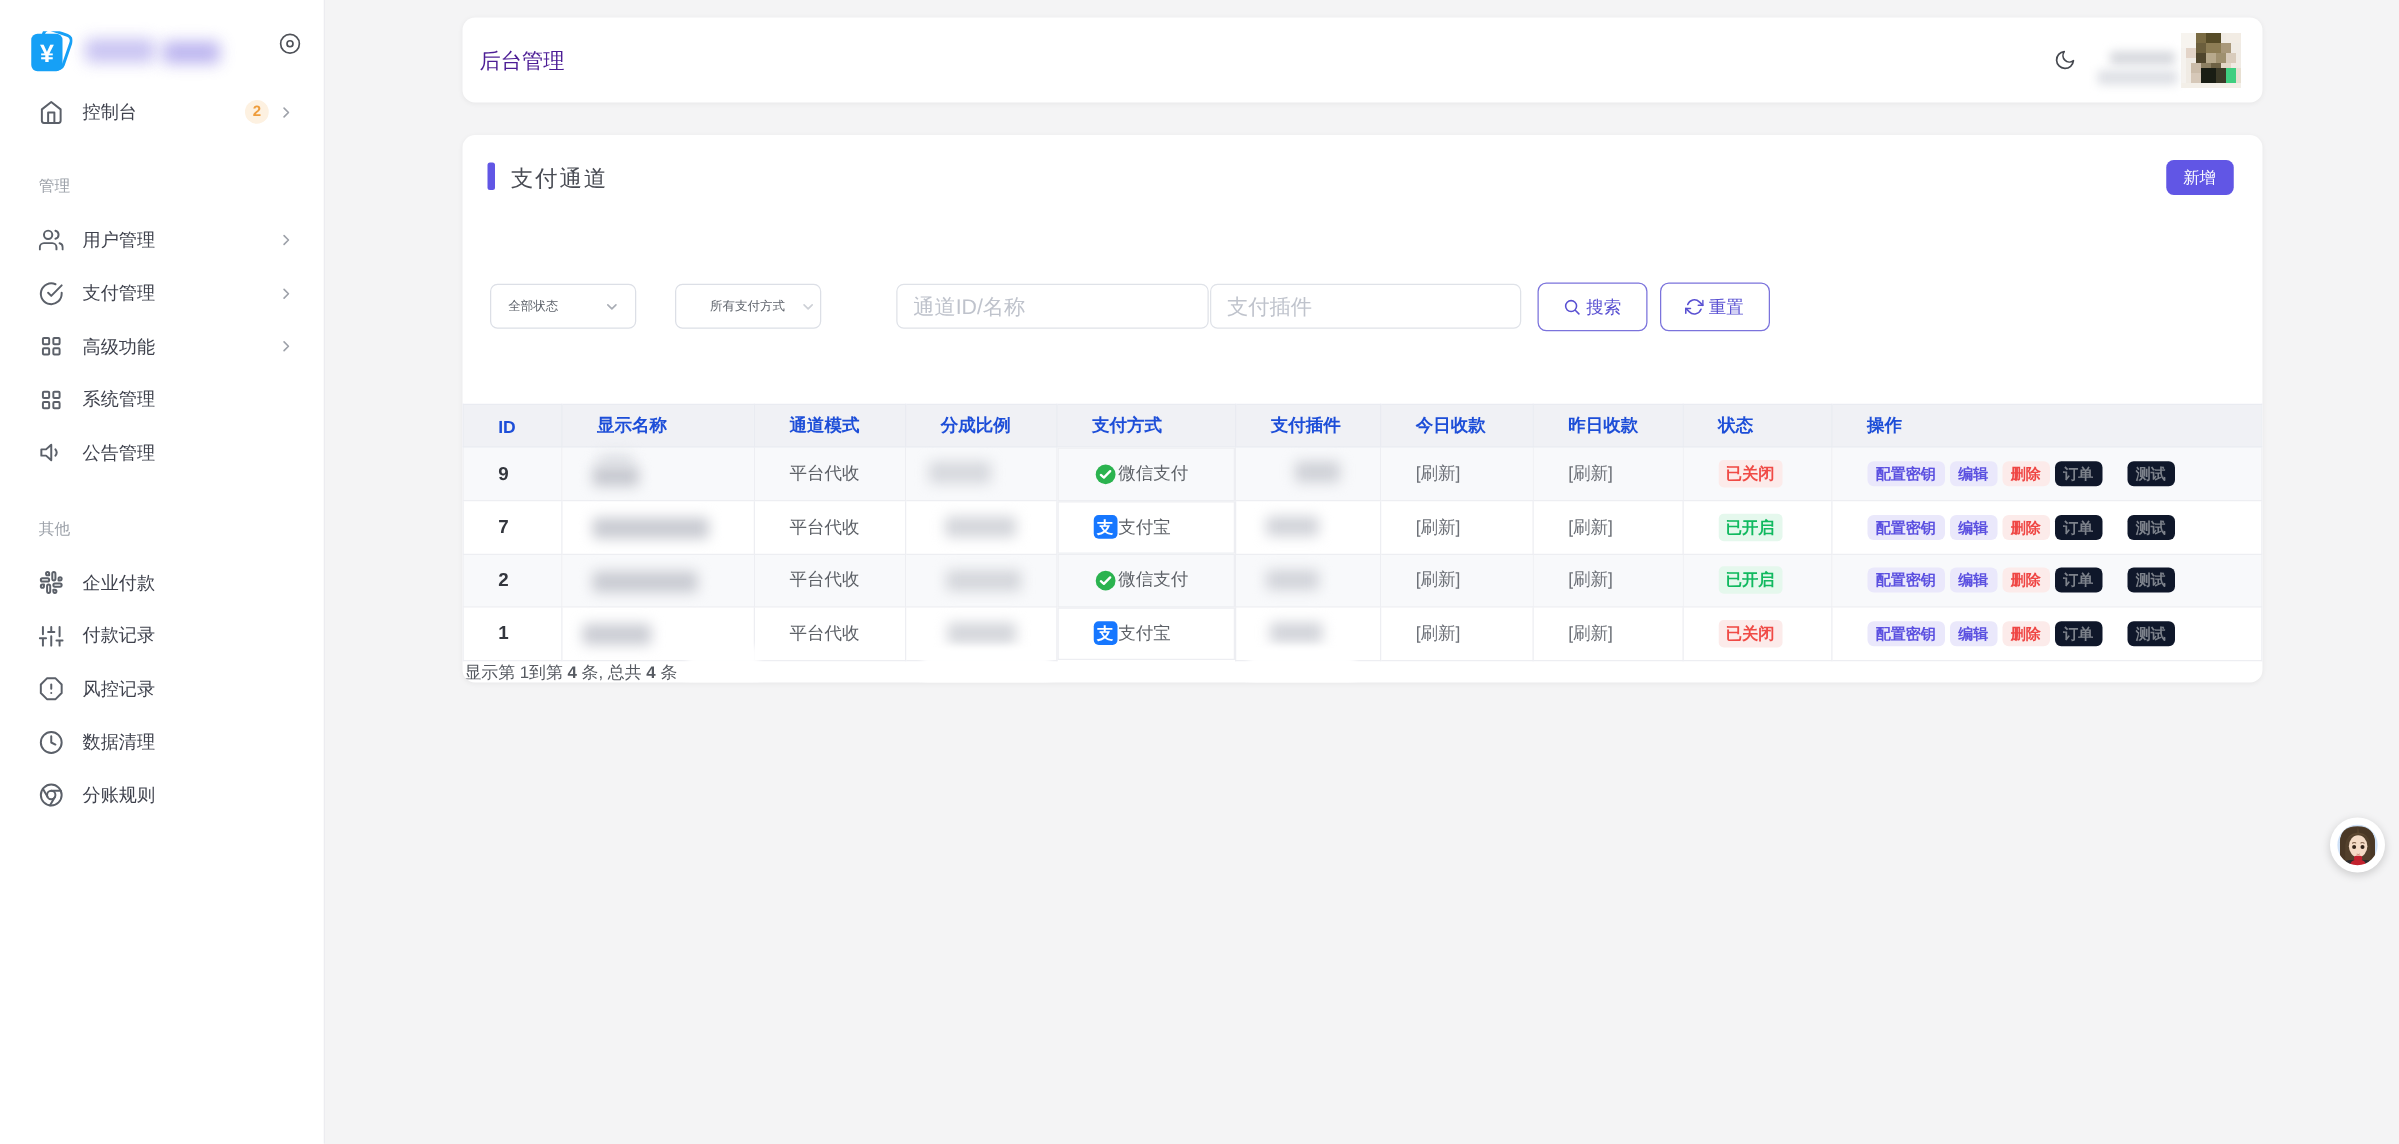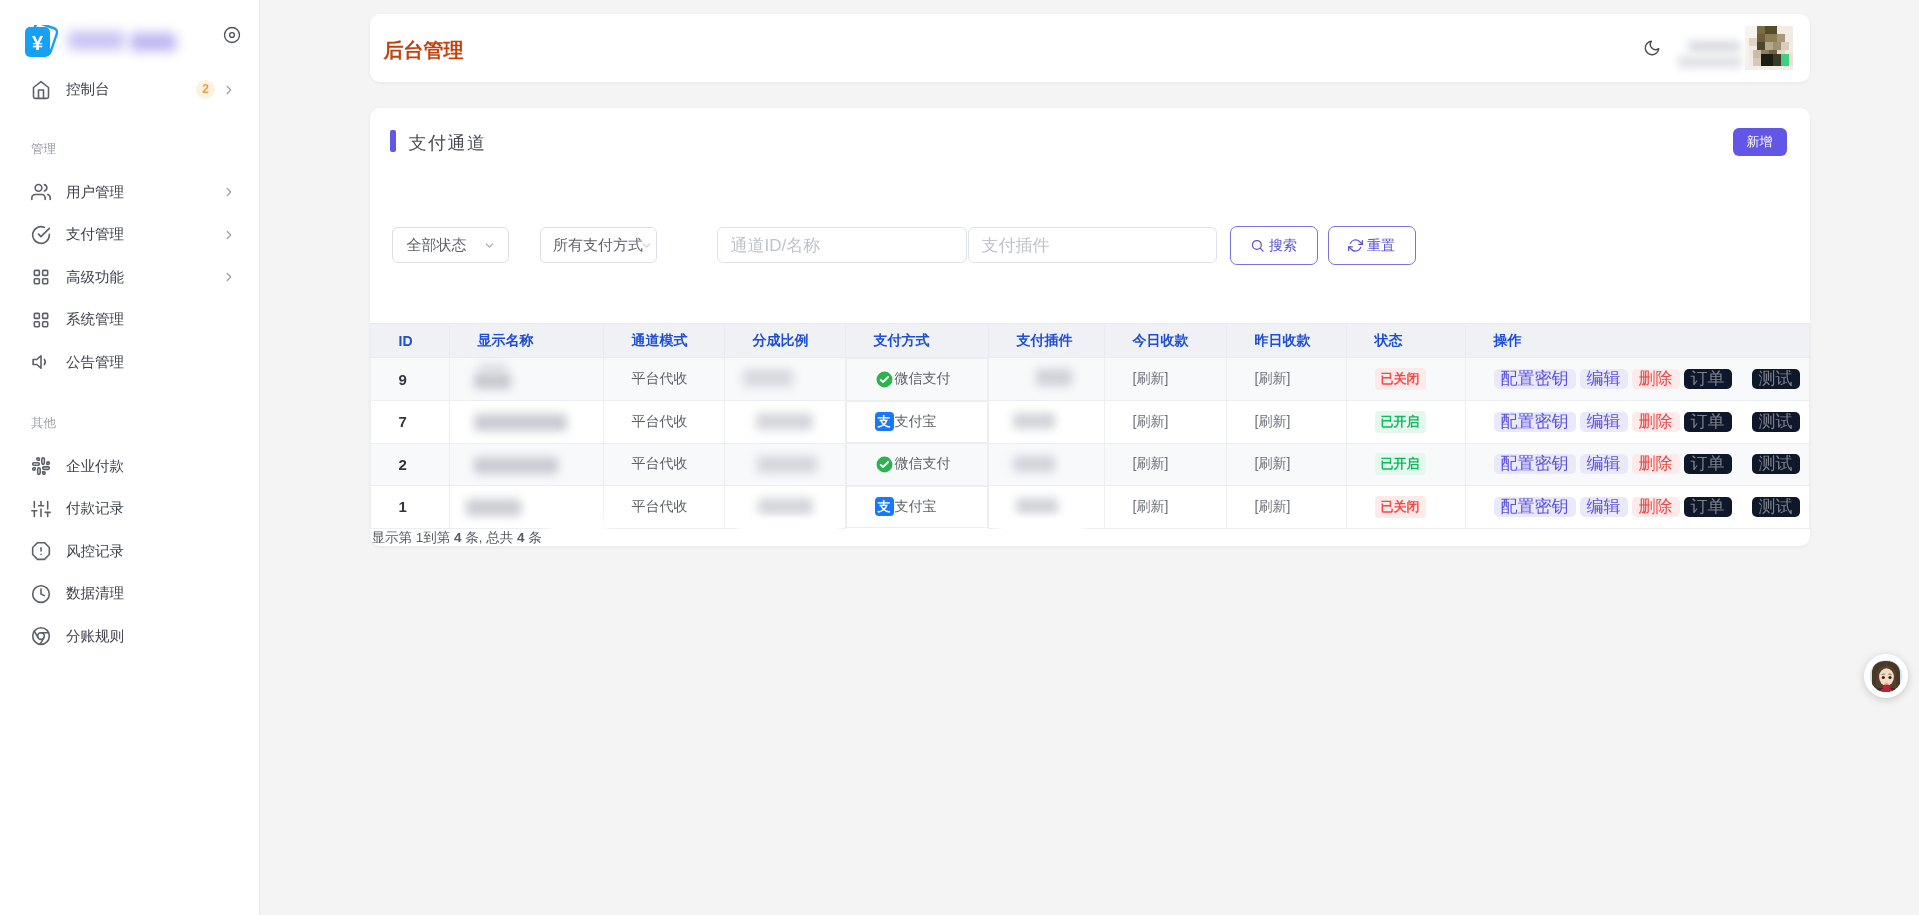--- a/index.html
+++ b/index.html
@@ -22,35 +22,35 @@
 .mi .badge { position:absolute; right:28px; width:19px; height:19px; border-radius:50%; background:#fdf1e1; color:#ee9d3d; font-size:12px; font-weight:bold; text-align:center; line-height:19px; }
 .mlabel { margin:31px 0 14.5px; height:17px; line-height:17px; padding-left:15px; color:#9ba0a8; font-size:12.5px; }
 .mi-first { margin-top:5.5px; }
 .mlabel.lb2 { margin:32.5px 0 14.5px; }
 .g2 { margin-bottom:2.6px; }
 
 
 .main { position:absolute; left:260px; top:0; right:0; bottom:0; }
 .wrap { width:1440px; margin:0 auto; }
 .topcard { position:relative; margin-top:14px; height:68px; background:#fff; border-radius:10px; box-shadow:0 1px 4px rgba(0,0,0,.05); }
-.topcard .ttl { position:absolute; left:14px; top:23px; font-size:20px; font-weight:bold; color:#c2410c; }
+.topcard .ttl { position:absolute; left:14px; top:23px; font-size:17px; font-weight:normal; color:#4c1d95; }
 .moon { position:absolute; right:149px; top:25px; color:#45484f; }
 .ublur { position:absolute; right:68px; top:27px; width:66px; height:38px; }
 .ublur .l1 { position:absolute; right:2px; top:0px; width:52px; height:11px; background:#d7d9de; filter:blur(4px); border-radius:3px; }
 .ublur .l2 { position:absolute; right:0; top:15px; width:64px; height:12px; background:#dfe1e6; filter:blur(4px); border-radius:3px; }
 .uavatar { position:absolute; right:17px; top:11px; width:48px; height:46px; }
 
 
 .card { position:relative; margin-top:26px; height:438px; background:#fff; border-radius:10px; box-shadow:0 1px 4px rgba(0,0,0,.05); overflow:hidden; }
 .c-bar { position:absolute; left:20px; top:22px; width:6px; height:22px; border-radius:2px; background:#6156e5; }
 .c-ttl { position:absolute; left:39px; top:23px; font-size:18px; font-weight:normal; color:#494c54; letter-spacing:1.5px; }
 .btn-add { position:absolute; right:23px; top:20px; width:54px; height:28px; background:#6156e5; color:#fff; border:none; border-radius:6px; font-size:13px; font-family:inherit; }
 
 .filters { position:absolute; left:0; top:119px; width:100%; height:40px; }
-.f-sel { position:absolute; height:36px; top:0; border:1px solid #dcdfe6; border-radius:6px; background:#fff; color:#5f646c; font-size:15px; display:flex; align-items:center; }
+.f-sel { position:absolute; height:36px; top:0; border:1px solid #dcdfe6; border-radius:6px; background:#fff; color:#5f646c; font-size:10px; display:flex; align-items:center; }
 #sel1 { left:22px; width:117px; padding-left:14px; }
 #sel1 .dn { position:absolute; right:12px; color:#a9adb5; }
 #sel2 { left:170px; width:117px; justify-content:center; }
 .f-in { position:absolute; height:36px; top:0; border:1px solid #dfe2e8; border-radius:6px; font-size:17px; color:#5f646c; display:flex; align-items:center; padding-left:13px; }
 .f-in .ph { color:#bfc3cc; }
 #in1 { left:347px; width:250px; }
 #in2 { left:598px; width:249px; }
 .f-btn { position:absolute; top:-1px; height:39px; border:1px solid #7b73dc; border-radius:7px; background:#fff; color:#5950d2; font-size:14px; display:flex; align-items:center; justify-content:center; gap:4px; }
 #bsearch { left:860px; width:88px; }
 #breset { left:958px; width:88px; }
@@ -64,21 +64,21 @@
 
 td.optd { padding-left:28px; }
 .blur { position:absolute; filter:blur(5px); border-radius:3px; }
 .pay { display:flex; align-items:center; padding-left:28px; }
 .pay svg, .pay .alipay { flex:none; margin-right:1px; }
 .alipay { width:19px; height:19px; background:#1677ff; border-radius:4px; color:#fff; font-size:13px; font-weight:bold; line-height:19px; text-align:center; }
 .refresh-link { color:#6d7178; }
 .st { display:inline-block; padding:0 6px; height:22px; line-height:22px; border-radius:4px; font-size:13px; font-weight:bold; }
 .st-off { background:#fcebea; color:#f04a45; }
 .st-on { background:#e5f8ed; color:#10b95f; }
-.op { display:inline-block; height:20px; line-height:20px; padding:0 7px; border-radius:5px; font-size:17px; font-weight:normal; margin-right:4px; }
+.op { display:inline-block; height:20px; line-height:20px; padding:0 7px; border-radius:5px; font-size:12px; font-weight:bold; margin-right:4px; }
 .op-p { background:#eae8fb; color:#5b50e0; }
 .op-r { background:#fcebea; color:#ef4543; }
 .op-g { background:#0f172a; color:#7d828b; }
 .op-last { margin-left:16px; }
 .tfoot { position:absolute; left:2px; top:421px; font-size:13.5px; color:#565a61; }
 .tfoot b { font-weight:bold; }
 
 
 .floater { position:fixed; right:11px; top:654px; width:44px; height:44px; border-radius:50%; background:#fff; box-shadow:0 2px 8px rgba(0,0,0,.18); z-index:9; }
 .floater svg { position:absolute; left:3px; top:3px; }

